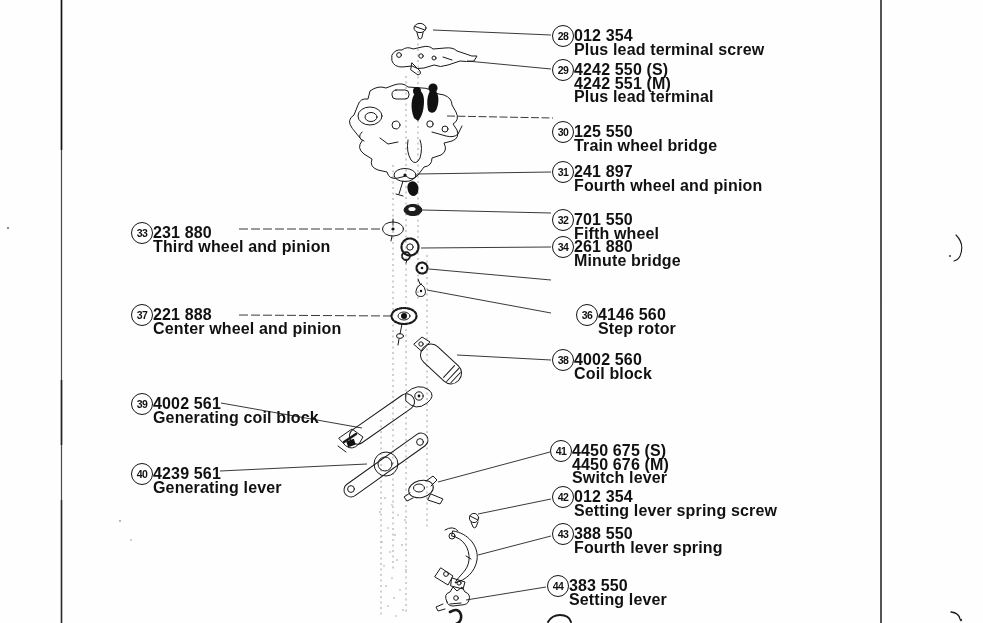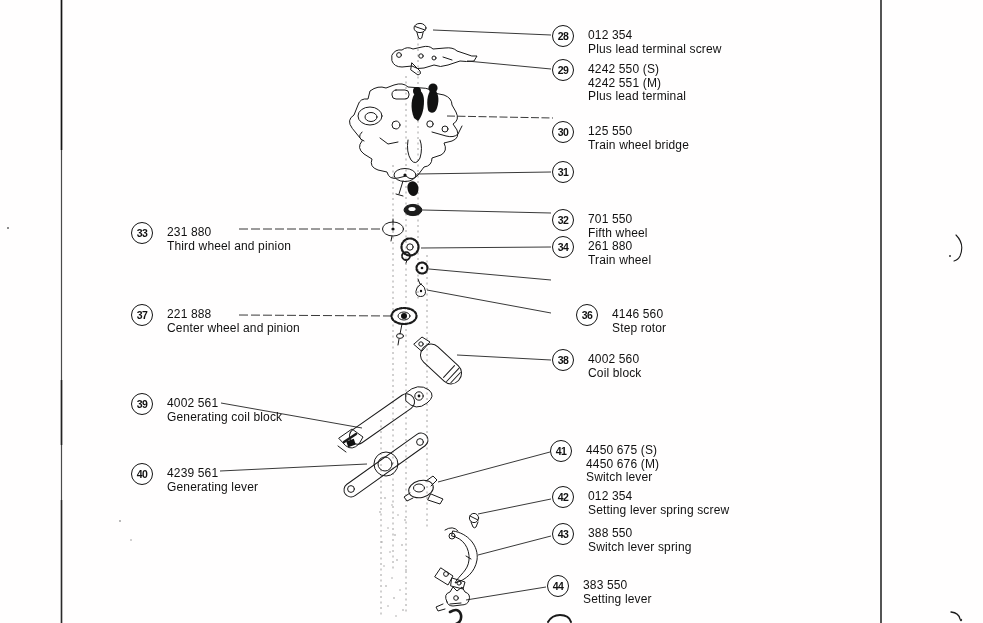--- a/index.html
+++ b/index.html
@@ -5,29 +5,29 @@
   html,body{margin:0;padding:0;background:#fff;}
   #page{
     position:relative;
     width:983px;height:623px;
     background:#fffefe;
     overflow:hidden;
     font-family:"Liberation Sans", sans-serif;
     color:#111;
   }
   #art{position:absolute;left:0;top:0;z-index:1;}
-  .label{position:absolute;display:flex;gap:14px;align-items:flex-start;z-index:2;}
+  .label{position:absolute;display:flex;align-items:flex-start;z-index:2;}
   .badge{
     width:22px;height:22px;box-sizing:border-box;
     border:1.9px solid #141414;border-radius:50%;
     display:flex;align-items:center;justify-content:center;
     font-size:10.5px;font-weight:700;letter-spacing:-0.5px;
     background:#fff;flex:0 0 auto;
   }
-  .ltext{padding-top:4px;font-size:12px;font-weight:400;line-height:13.5px;letter-spacing:0.15px;white-space:nowrap;}
+  .ltext{padding-top:4px;font-size:16px;font-weight:700;line-height:13.5px;letter-spacing:0.15px;white-space:nowrap;}
   .code,.pname{display:block;}
 </style>
 </head>
 <body>
 
 <div id="page">
 
 <svg id="art" width="983" height="623" viewBox="0 0 983 623">
 
   <g>
@@ -281,20 +281,24 @@
   <div class="label" style="left:552px;top:121px">
     <span class="badge">30</span>
     <span class="ltext">
       <span class="code">125 550</span>
       <span class="pname">Train wheel bridge</span>
     </span>
   </div>
 
   <div class="label" style="left:552px;top:161px">
     <span class="badge">31</span>
+    <span class="ltext">
+      <span class="code">241 897</span>
+      <span class="pname">Fourth wheel and pinion</span>
+    </span>
   </div>
 
   <div class="label" style="left:552px;top:209px">
     <span class="badge">32</span>
     <span class="ltext">
       <span class="code">701 550</span>
       <span class="pname">Fifth wheel</span>
     </span>
   </div>
 
@@ -303,21 +307,21 @@
     <span class="ltext">
       <span class="code">231 880</span>
       <span class="pname">Third wheel and pinion</span>
     </span>
   </div>
 
   <div class="label" style="left:552px;top:236px">
     <span class="badge">34</span>
     <span class="ltext">
       <span class="code">261 880</span>
-      <span class="pname">Train wheel</span>
+      <span class="pname">Minute bridge</span>
     </span>
   </div>
 
 
   <div class="label" style="left:576px;top:304px">
     <span class="badge">36</span>
     <span class="ltext">
       <span class="code">4146 560</span>
       <span class="pname">Step rotor</span>
     </span>
@@ -369,21 +373,21 @@
     <span class="ltext">
       <span class="code">012 354</span>
       <span class="pname">Setting lever spring screw</span>
     </span>
   </div>
 
   <div class="label" style="left:552px;top:523px">
     <span class="badge">43</span>
     <span class="ltext">
       <span class="code">388 550</span>
-      <span class="pname">Switch lever spring</span>
+      <span class="pname">Fourth lever spring</span>
     </span>
   </div>
 
   <div class="label" style="left:547px;top:575px">
     <span class="badge">44</span>
     <span class="ltext">
       <span class="code">383 550</span>
       <span class="pname">Setting lever</span>
     </span>
   </div>

